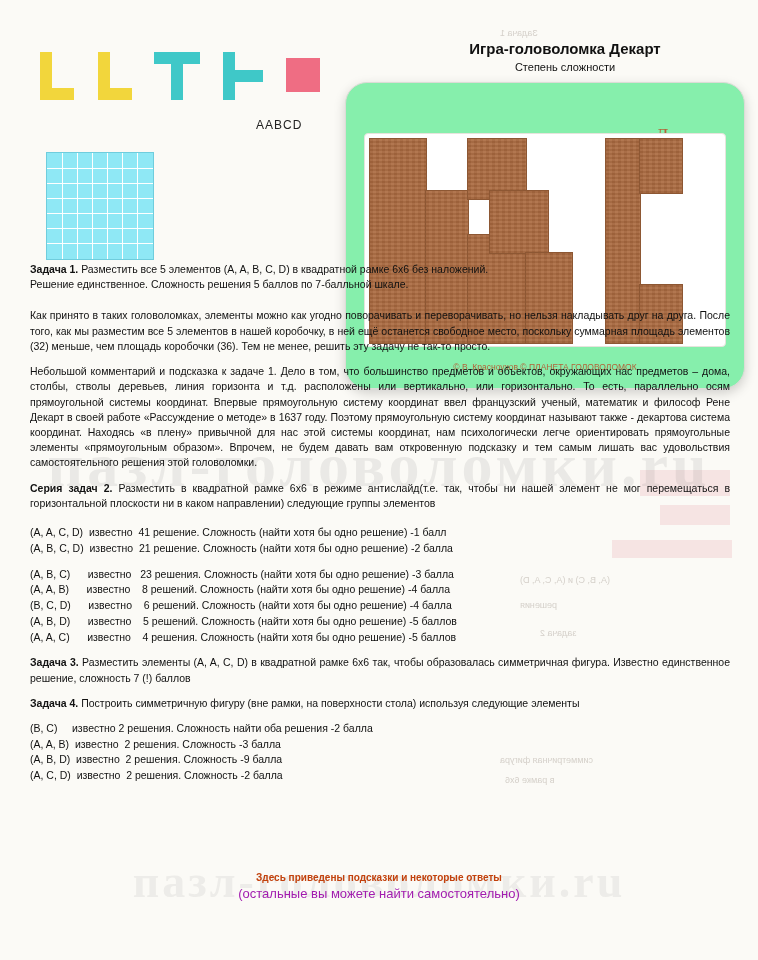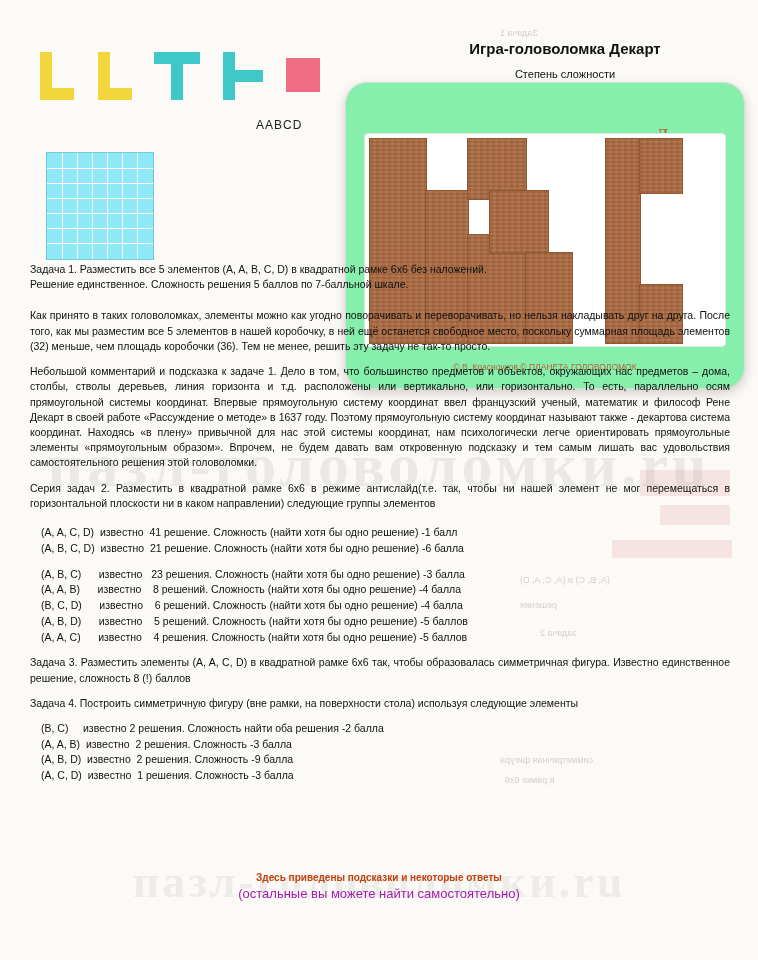--- a/index.html
+++ b/index.html
@@ -46,21 +46,21 @@
     width:106px;height:106px;
     background:#8fe8f5;
     border:1px solid #6fcddd;
   }
   .grid .gl{position:absolute;background:#ffffff;}
   
   .hdr{
     position:absolute;left:390px;top:40px;width:350px;text-align:center;
   }
   .hdr .t1{font-size:15px;font-weight:bold;color:#111;}
-  .hdr .t2{font-size:11px;color:#111;margin-top:11px;}
+  .hdr .t2{font-size:11px;color:#111;margin-top:4px;}
   .hdr .t3{font-size:11px;color:#111;margin-top:10px;}
   
   .puzzle{
     position:absolute;left:345px;top:82px;width:398px;height:305px;
     background:#86efac;
     border:1px solid #dcdcd6;
     border-radius:22px;
     box-shadow:0 4px 12px rgba(0,0,0,0.18);
   }
   .puzzle-inner{
@@ -83,24 +83,24 @@
           repeating-linear-gradient(0deg, rgba(0,0,0,0.05) 0 2px, rgba(255,255,255,0.05) 2px 4px),
           repeating-linear-gradient(90deg, rgba(0,0,0,0.04) 0 3px, rgba(255,255,255,0.04) 3px 6px);
         border:1px solid #8d5733;}
   
   .body{
     position:absolute;left:30px;top:262px;width:700px;
     font-size:10.5px;line-height:1.45;color:#111;
     text-align:justify;
   }
   .body p{margin:0 0 10px 0;}
-  .body b{font-weight:normal;}
+  .body b{font-weight:bold;}
   .tight{margin-bottom:4px;}
   .blk{margin-bottom:10px;}
-  .sol-row{display:block;white-space:pre;font-size:10.5px;line-height:1.5;margin-left:11px;}
+  .sol-row{display:block;white-space:pre;font-size:10.5px;line-height:1.5;}
   .footer{
     position:absolute;left:0;top:872px;width:758px;text-align:center;
   }
   .footer .f1{font-size:10px;font-weight:bold;color:#c2410c;}
   .footer .f2{font-size:13px;color:#a21caf;margin-top:3px;}
   
   .bleed{
     position:absolute;color:rgba(150,140,130,0.38);font-size:9px;
     transform:scaleX(-1);
     pointer-events:none;
@@ -193,40 +193,40 @@
     </p>
     <p style="height:6px;margin:0;"></p>
     <p>Как принято в таких  головоломках, элементы можно как угодно поворачивать и переворачивать, но нельзя накладывать друг на друга. После того, как мы разместим все 5 элементов в нашей коробочку, в ней ещё останется свободное место, поскольку суммарная площадь элементов (32) меньше, чем площадь коробочки (36). Тем не менее, решить эту задачу не так-то просто.</p>
     <p>Небольшой комментарий и подсказка к задаче 1. Дело в том, что большинство предметов и объектов, окружающих нас предметов – дома, столбы, стволы деревьев, линия горизонта и т.д. расположены или вертикально, или горизонтально. То есть, параллельно осям прямоугольной системы координат. Впервые прямоугольную систему координат ввел французский ученый, математик и философ Рене Декарт в своей работе «Рассуждение о методе» в 1637 году. Поэтому прямоугольную систему координат называют также - декартова система координат. Находясь «в плену» привычной для нас этой системы координат, нам психологически легче ориентировать прямоугольные элементы «прямоугольным образом». Впрочем, не будем давать вам откровенную подсказку и тем самым лишать вас удовольствия самостоятельного решения этой головоломки.</p>
     <p class="tight">
       <b>Серия задач 2.</b><span> Разместить в квадратной рамке 6х6 в режиме антислайд(т.е. так, чтобы ни нашей элемент не мог перемещаться в горизонтальной плоскости ни в каком направлении) следующие группы элементов</span>
     </p>
     <p style="height:4px;margin:0;"></p>
     <div class="blk">
       <span class="sol-row">(A, A, C, D)  известно  41 решение. Сложность (найти хотя бы одно решение) -1 балл</span>
-      <span class="sol-row">(A, B, C, D)  известно  21 решение. Сложность (найти хотя бы одно решение) -6 балла</span>
+      <span class="sol-row">(A, B, C, D)  известно  21 решение. Сложность (найти хотя бы одно решение) -2 балла</span>
     </div>
     <div class="blk">
       <span class="sol-row">(A, B, C)      известно   23 решения. Сложность (найти хотя бы одно решение) -3 балла</span>
       <span class="sol-row">(A, A, B)      известно    8 решений. Сложность (найти хотя бы одно решение) -4 балла</span>
       <span class="sol-row">(B, C, D)      известно    6 решений. Сложность (найти хотя бы одно решение) -4 балла</span>
       <span class="sol-row">(A, B, D)      известно    5 решений. Сложность (найти хотя бы одно решение) -5 баллов</span>
       <span class="sol-row">(A, A, C)      известно    4 решения. Сложность (найти хотя бы одно решение) -5 баллов</span>
     </div>
     <p>
-      <b>Задача 3.</b><span> Разместить элементы (A, A, C, D)  в квадратной рамке 6х6 так, чтобы образовалась симметричная фигура. Известно единственное решение, сложность 8 (!) баллов</span>
+      <b>Задача 3.</b><span> Разместить элементы (A, A, C, D)  в квадратной рамке 6х6 так, чтобы образовалась симметричная фигура. Известно единственное решение, сложность 7 (!) баллов</span>
     </p>
     <p>
       <b>Задача 4.</b><span> Построить симметричную фигуру (вне рамки, на поверхности стола) используя следующие элементы</span>
     </p>
     <div class="blk">
       <span class="sol-row">(B, C)     известно 2 решения. Сложность найти оба решения -2 балла</span>
       <span class="sol-row">(A, A, B)  известно  2 решения. Сложность -3 балла</span>
       <span class="sol-row">(A, B, D)  известно  2 решения. Сложность -9 балла</span>
-      <span class="sol-row">(A, C, D)  известно  1 решения. Сложность -3 балла</span>
+      <span class="sol-row">(A, C, D)  известно  2 решения. Сложность -2 балла</span>
     </div>
   </div>
 
   <div class="footer">
     <div class="f1">Здесь приведены подсказки и некоторые ответы</div>
     <div class="f2">(остальные вы можете найти самостоятельно)</div>
   </div>
 
 </div>
 

